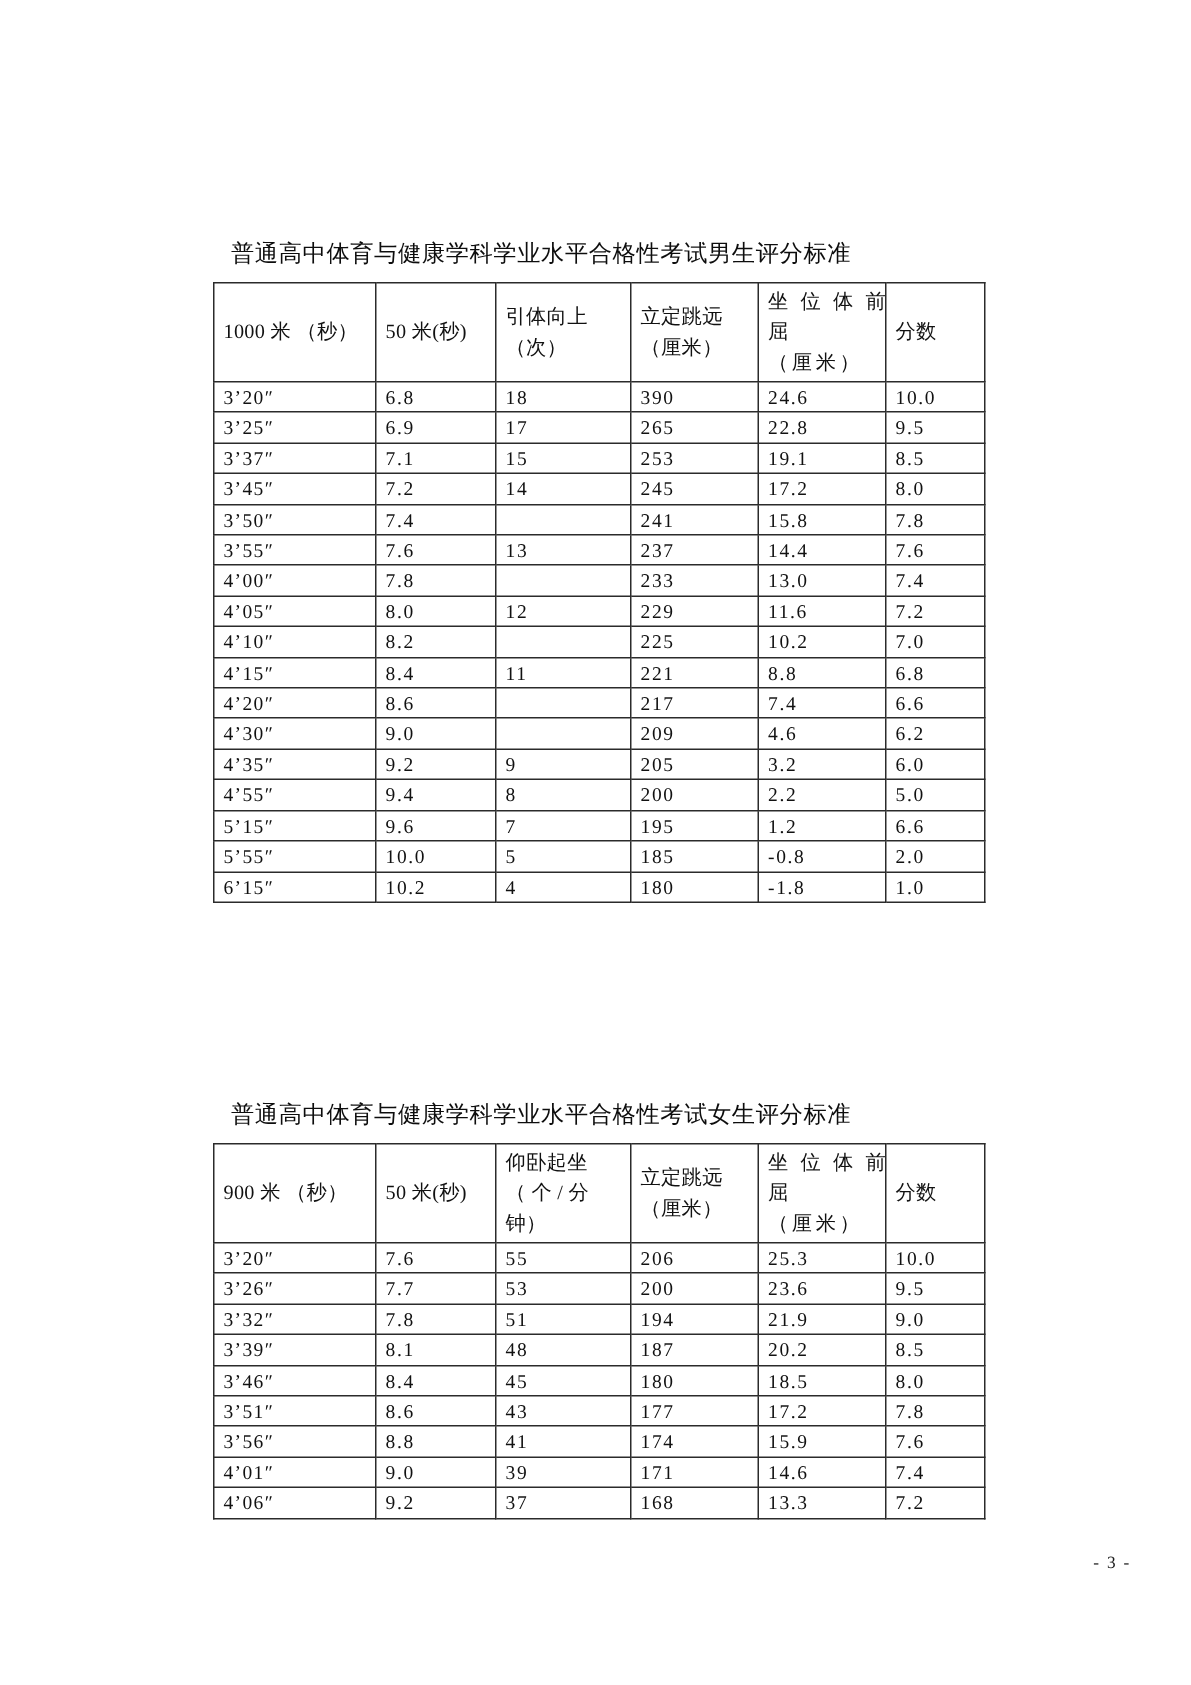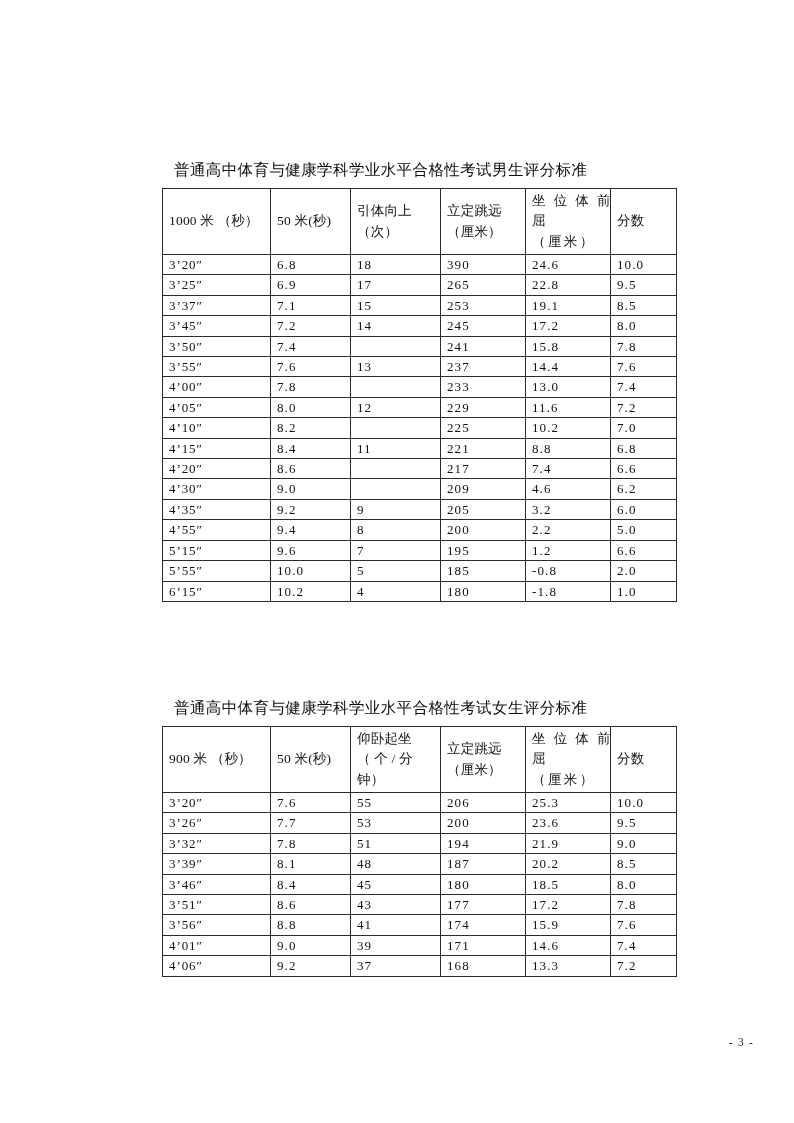--- a/index.html
+++ b/index.html
@@ -16,23 +16,23 @@
     overflow: hidden;
   }
   .page {
     position: absolute;
     left: 0; top: 0;
     width: 794px;
     height: 1123px;
   }
 
   
-  .section { position: absolute; margin-left: 20px; }
+  .section { position: absolute; }
   #section-male   { left: 142px; top: 158px;  width: 514px; }
-  #section-female { left: 142px; top: 696px;  width: 514px; }
+  #section-female { left: 142px; top: 732px;  width: 514px; }
 
   .table-title {
     font-family: "Liberation Serif", "DejaVu Serif", serif;
     font-size: 15.5px;
     line-height: 1.55;
     letter-spacing: 0.4px;
     color: #0d0d0d;
     white-space: nowrap;
     padding-left: 12px;
     margin-bottom: 6px;

